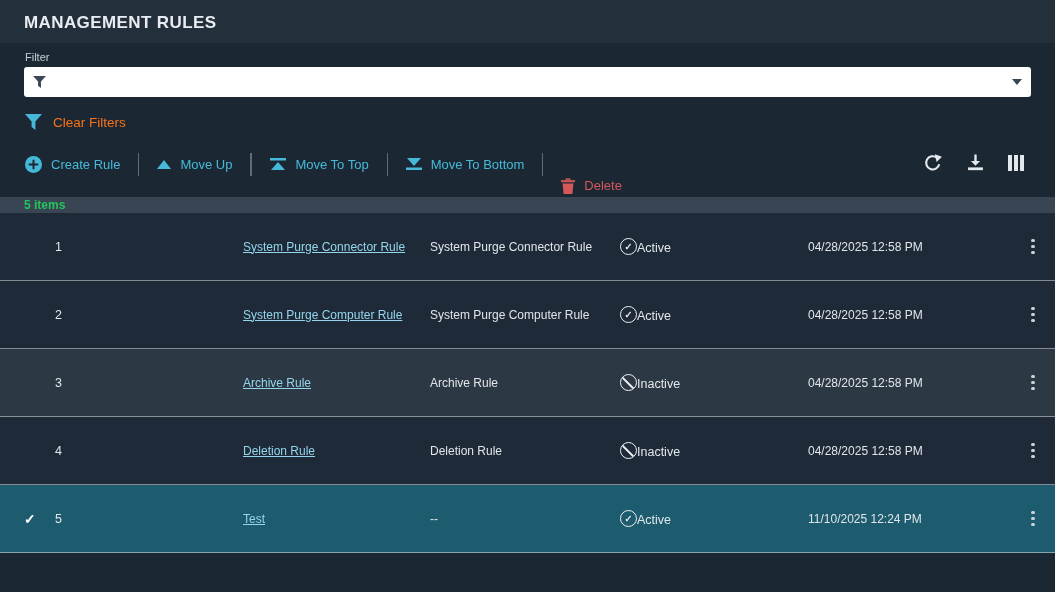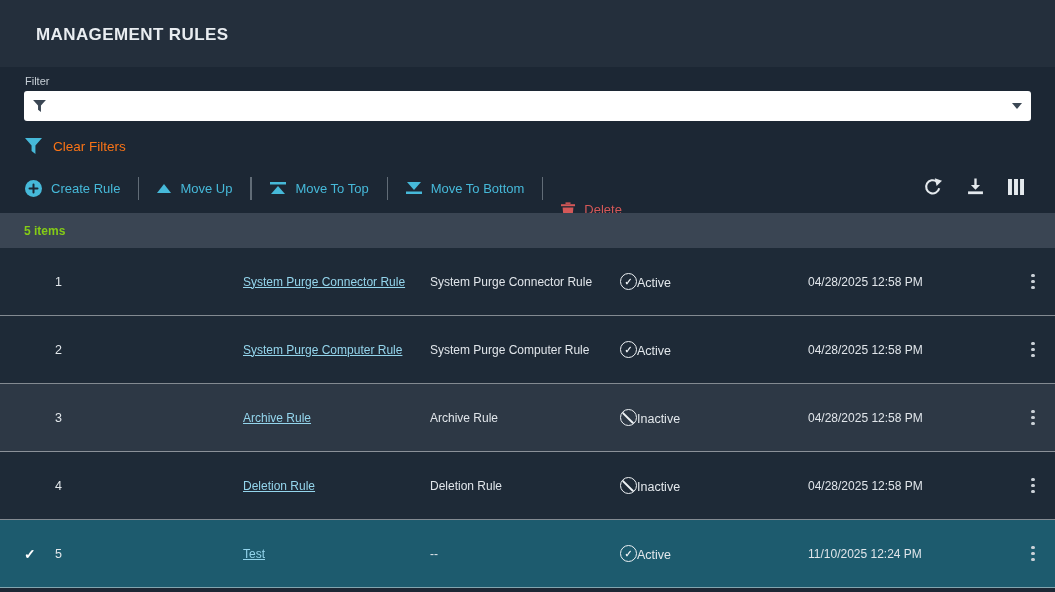--- a/index.html
+++ b/index.html
@@ -8,24 +8,24 @@
     width: 1055px; height: 592px; overflow: hidden;
     background: var(--background, #1c2734);
     font-family: "Liberation Sans", sans-serif;
     -webkit-font-smoothing: antialiased;
   }
   .app { width: 1055px; height: 592px; display: flex; flex-direction: column; }
 
   
   .title-band { background: #242f3c; padding: 13px 24px 10px; }
   .page-title {
-    margin: 12px; font-size: 17px; font-weight: 700; letter-spacing: .4px;
+    margin: 0; font-size: 17px; font-weight: 700; letter-spacing: .4px;
     color: #e9edf1;
   }
-  .controls { padding: 6px 24px 4px; }
+  .controls { padding: 6px 24px 12px; }
   .filter-label { display: block; font-size: 11px; color: #c7cfd6; margin: 2px 0 4px 1px; }
   .filter-combo {
     height: 30px; background: #fff; border-radius: 3px;
     display: flex; align-items: center; gap: 7px; padding: 0 9px;
   }
   .filter-combo input {
     flex: 1; height: 100%; border: none; outline: none; background: transparent;
     font-size: 13px; color: #2b3440; font-family: "Liberation Sans", sans-serif;
   }
   .funnel-dark { color: #3b4754; display: inline-flex; }
@@ -55,23 +55,23 @@
   .tb-btn.delete .icon { color: var(--delete-red, #d45858); }
   .vdiv { width: 1px; height: 23px; background: rgba(210,220,228,.38); flex: none; }
   .tb-right { margin-left: auto; display: flex; align-items: center; gap: 10px; }
   .icon-btn {
     background: none; border: none; cursor: pointer; color: #e4e9ed;
     display: inline-flex; align-items: center; justify-content: center; padding: 5px 7px;
   }
 
   
   .items-bar {
-    height: 35px; background: var(--items-bar, #3a4553);
+    height: 16px; background: var(--items-bar, #3a4553);
     display: flex; align-items: center; padding-left: 24px;
-    font-size: 12px; font-weight: 700; color: #84cc16; flex: none;
+    font-size: 12px; font-weight: 700; color: #22c55e; flex: none;
   }
 
   
   .grid-cols {
     display: grid;
     grid-template-columns: 31px 188px 187px 190px 188px 207px 1fr;
     align-items: center; padding: 0 12px 0 24px;
   }
   .thead {
     height: 37px; background: var(--header-row, #4a5663);

